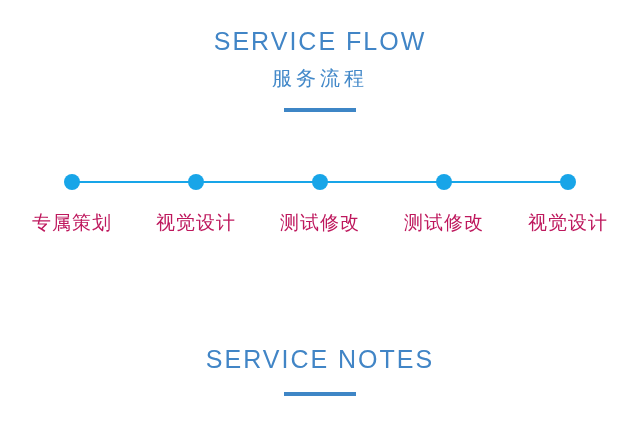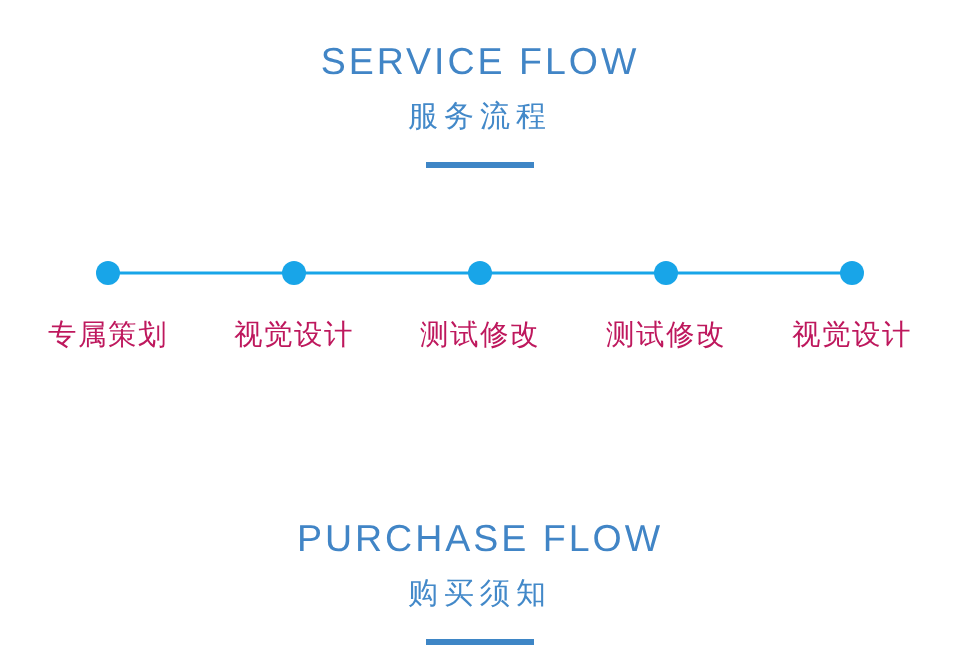--- a/index.html
+++ b/index.html
@@ -117,18 +117,17 @@
       <div class="step-label">测试修改</div>
     </div>
 
     <div class="step">
       <div class="step-dot"></div>
       <div class="step-label">视觉设计</div>
     </div>
   </div>
 
   <div class="section-header purchase-header">
-    <div class="title-en">PURCHASE FLOW</div>
-    <div class="title-zh">购买须知</div>
+    <div class="title-en">SERVICE NOTES</div>
     <div class="title-underline"></div>
   </div>
 
 </div>
 
 </body></html>

